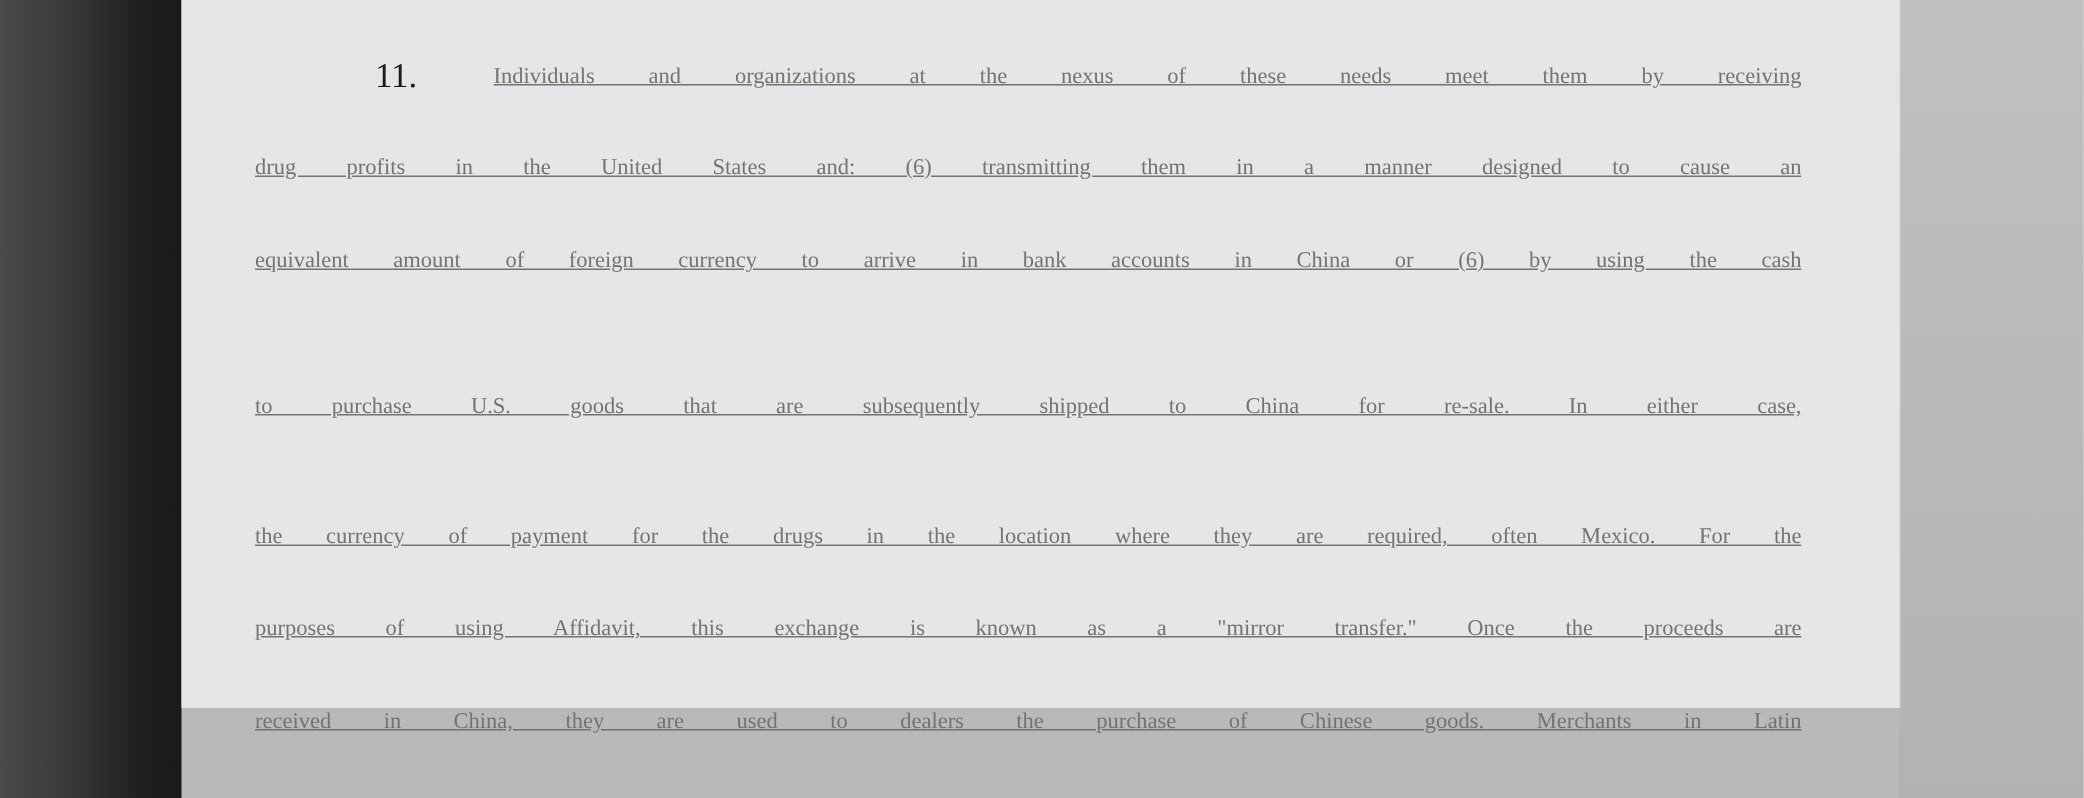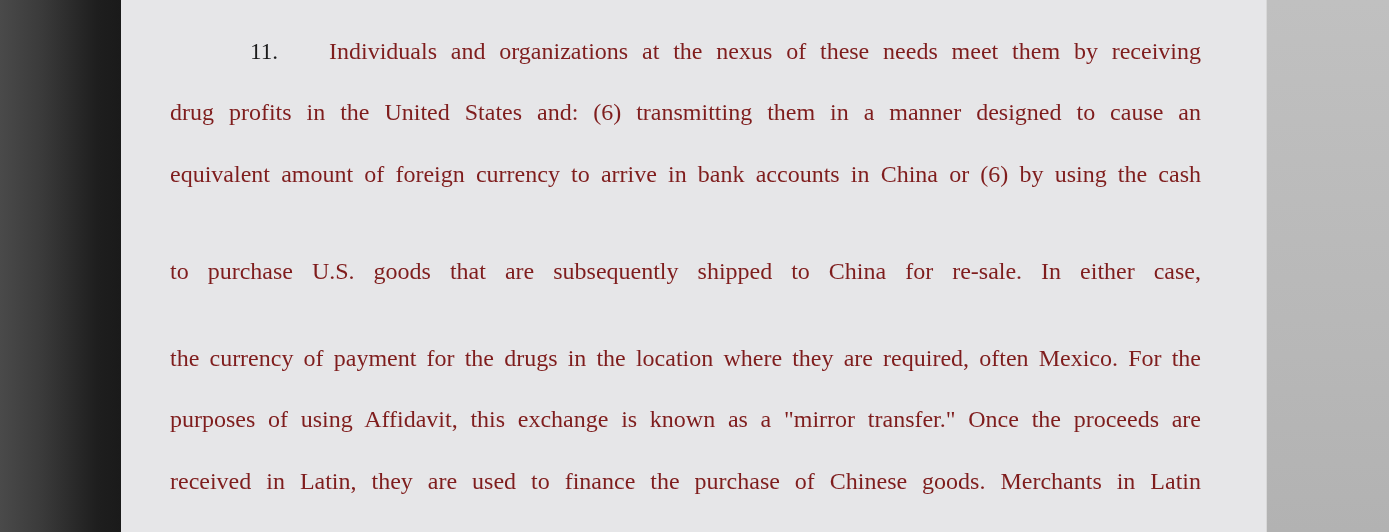--- a/index.html
+++ b/index.html
@@ -21,35 +21,36 @@
   }
   .bg-right {
     position: absolute;
     left: 1266px; top: 0;
     width: 123px; height: 532px;
     background: linear-gradient(to bottom, #c0c0c0 0%, #b8b8b8 60%, #b2b2b2 100%);
   }
   .page {
     position: absolute;
     left: 121px; top: 0;
-    width: 1145px; height: 532px;
+    width: 1145px; height: 472px;
     background: #e6e6e8;
     box-shadow: 1px 0 0 #d8d8d8;
   }
   .line {
     position: absolute;
     left: 49px;
     width: 1031px;
     font-family: "Liberation Serif", "DejaVu Serif", serif;
-    font-size: 24px;
-    color: #7f1d1d;
+    font-size: 15px;
+    color: #737373;
     white-space: nowrap;
     text-align: justify;
     text-align-last: justify;
     line-height: 30px;
+    text-decoration: underline;
   }
   .para-num {
     position: absolute;
     left: 129px;
     font-family: "Liberation Serif", "DejaVu Serif", serif;
     font-size: 23.2px;
     color: #1c1c1c;
     line-height: 30px;
   }
   .line.indent {
@@ -64,14 +65,14 @@
 <div class="bg-right"></div>
 
 <div class="page">
   <span class="para-num" style="top:36px;">11.</span>
   <div class="line indent" style="top: 36px; white-space: normal; height: 30px; overflow: hidden;">Individuals and organizations at the nexus of these needs meet them by receiving</div>
   <div class="line" style="top: 97px; white-space: normal; height: 30px; overflow: hidden;">drug profits in the United States and: (6) transmitting them in a manner designed to cause an</div>
   <div class="line" style="top: 159px; white-space: normal; height: 30px; overflow: hidden;">equivalent amount of foreign currency to arrive in bank accounts in China or (6) by using the cash</div>
   <div class="line" style="top: 220px; white-space: normal; height: 30px; overflow: hidden; margin-top: 36px;">to purchase U.S. goods that are subsequently shipped to China for re-sale. In either case,</div>
   <div class="line" style="top: 343px; white-space: normal; height: 30px; overflow: hidden;">the currency of payment for the drugs in the location where they are required, often Mexico. For the</div>
   <div class="line" style="top: 404px; white-space: normal; height: 30px; overflow: hidden;">purposes of using Affidavit, this exchange is known as a "mirror transfer." Once the proceeds are</div>
-  <div class="line" style="top: 466px; white-space: normal; height: 30px; overflow: hidden;">received in Latin, they are used to finance the purchase of Chinese goods. Merchants in Latin</div>
+  <div class="line" style="top: 466px; white-space: normal; height: 30px; overflow: hidden;">received in China, they are used to dealers the purchase of Chinese goods. Merchants in Latin</div>
 </div>
 
 </body></html>

